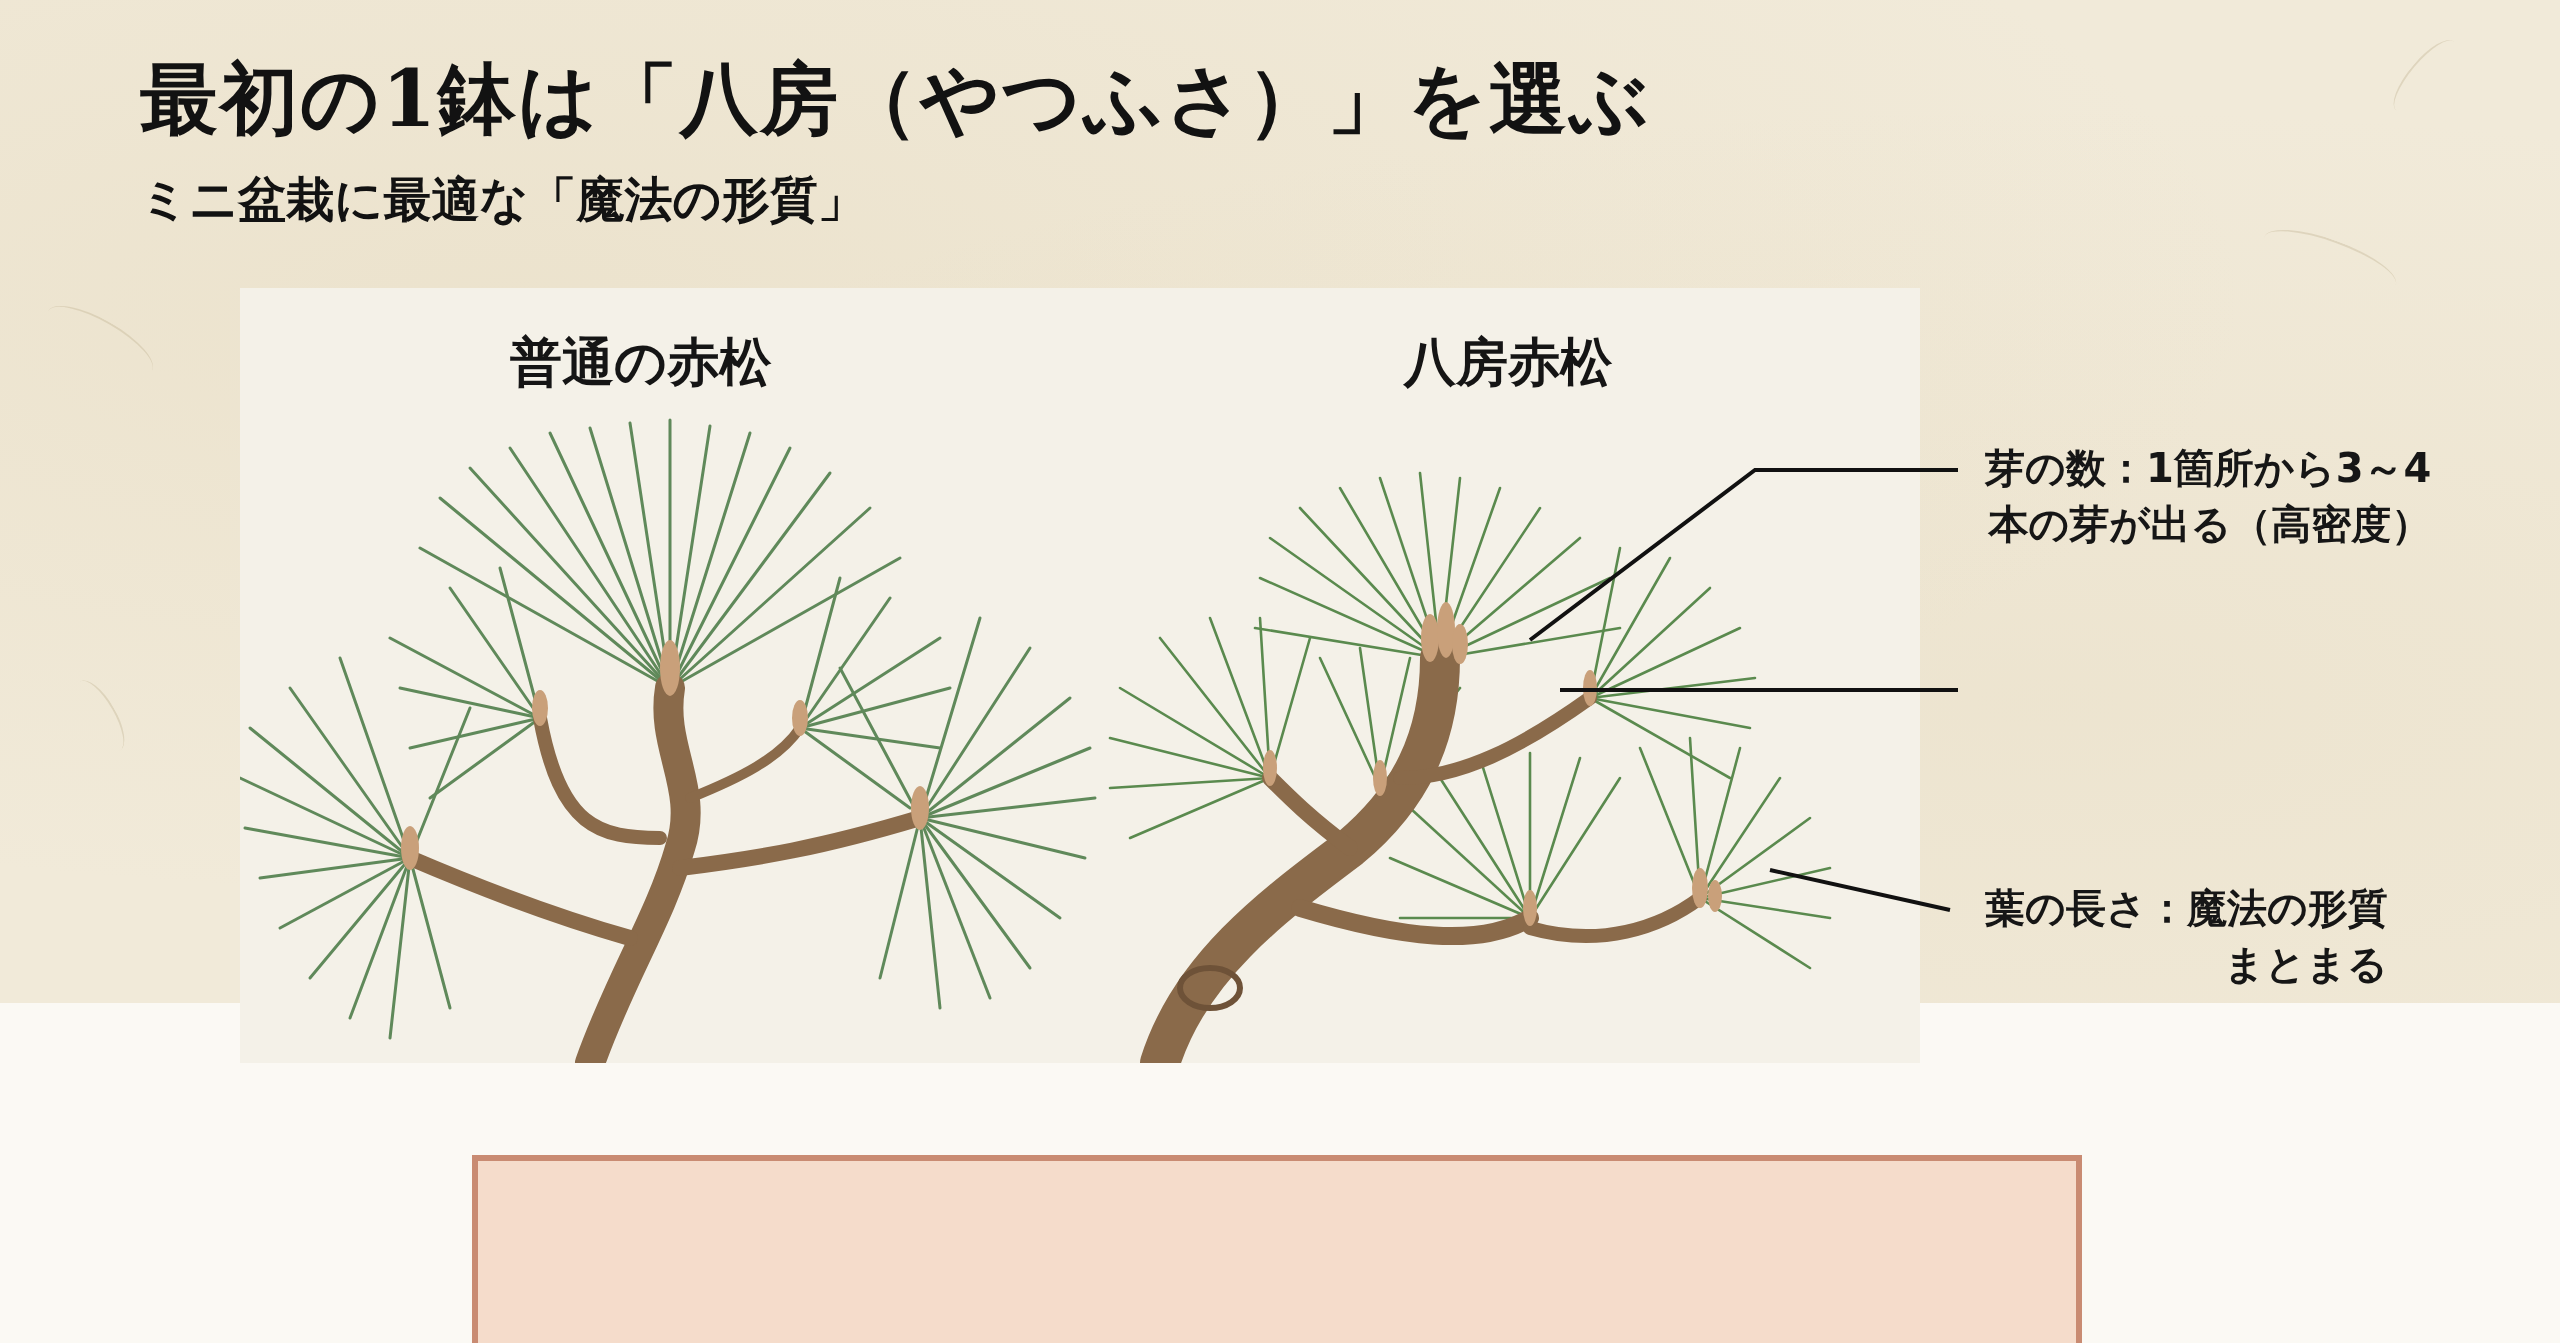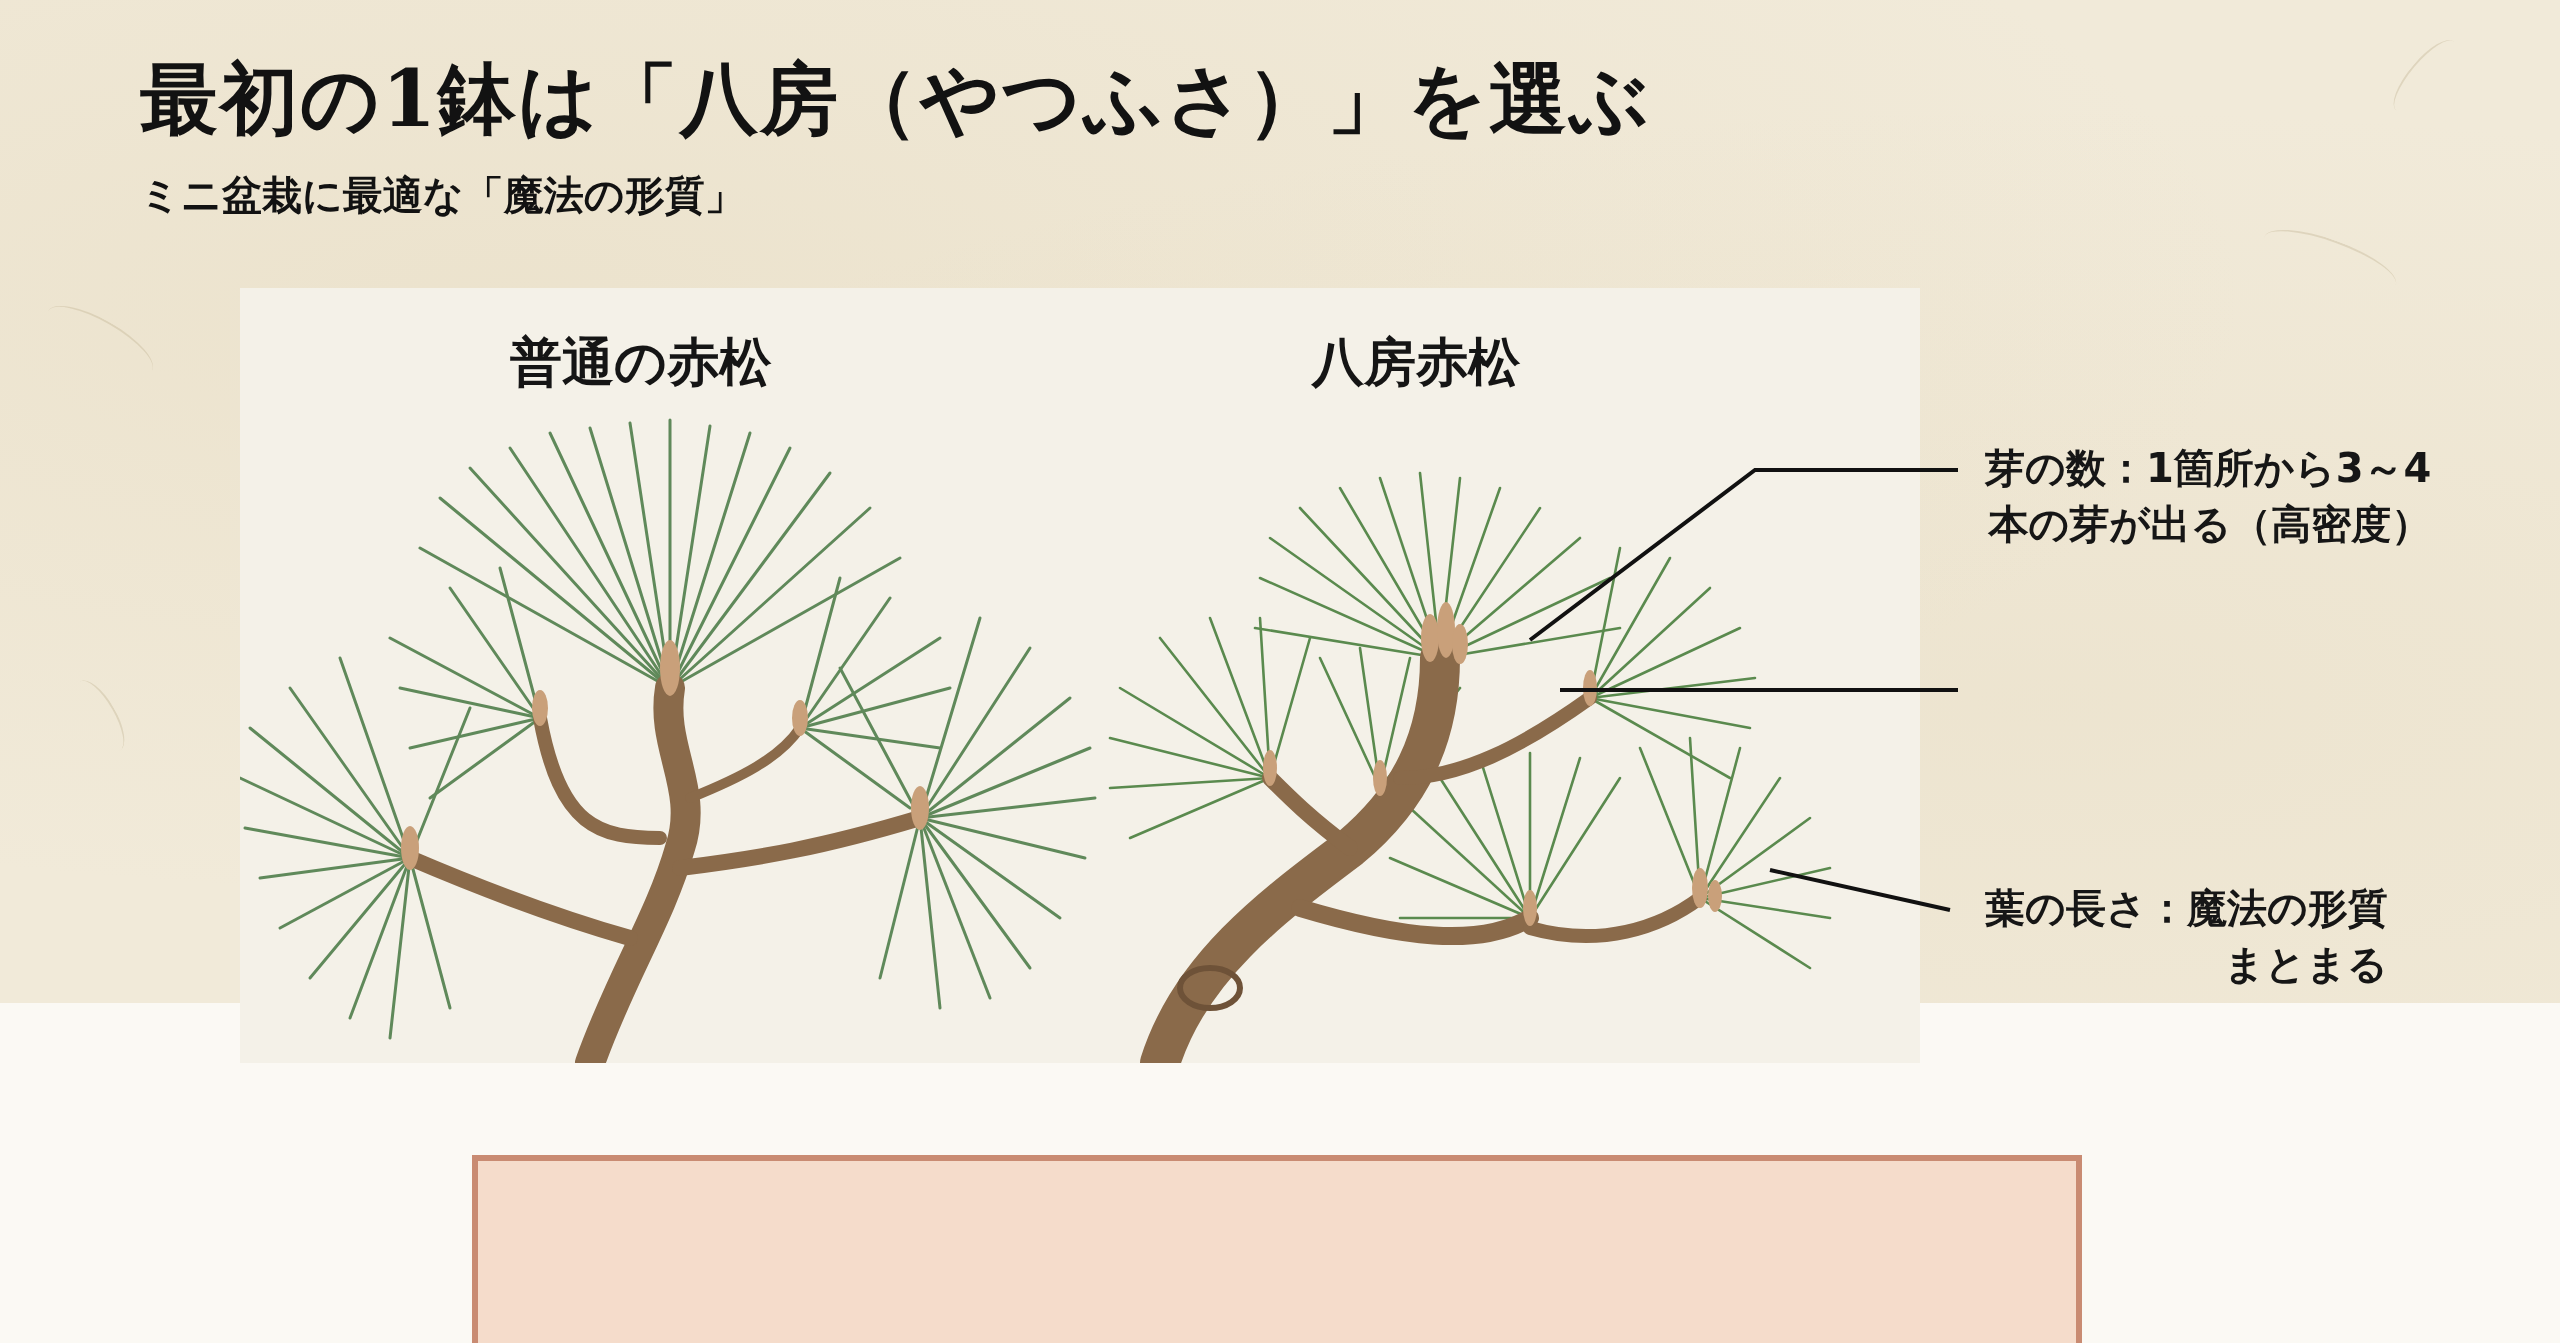--- a/index.html
+++ b/index.html
@@ -17,21 +17,21 @@
       #f1ead9;
   }
   .paper-fiber { position:absolute; border-top:2px solid rgba(190,175,140,0.35); border-radius:50%; }
   .title {
     position:absolute; left:140px; top:48px;
     font-family:"DejaVu Serif","Liberation Serif",serif;
     font-weight:bold; font-size:78px; letter-spacing:2px; color:#121212;
   }
   .subtitle {
     position:absolute; left:140px; top:168px;
-    font-weight:bold; font-size:40px; color:#121212;text-align:center;
+    font-weight:bold; font-size:48px; color:#121212;text-align:center;
   }
   .panel {
     position:absolute; left:240px; top:288px; width:1680px; height:775px;
     background:#f4f1e8;
   }
   .panel-label {
     position:absolute; top:40px;
     font-family:"DejaVu Serif","Liberation Serif",serif;
     font-weight:bold; font-size:52px; color:#151515;
   }
@@ -55,21 +55,21 @@
   <div class="paper-fiber" style="left:2380px;top:60px;width:90px;height:30px;transform:rotate(-50deg);"></div>
   <div class="paper-fiber" style="left:2260px;top:240px;width:140px;height:40px;transform:rotate(20deg);"></div>
   <div class="paper-fiber" style="left:60px;top:700px;width:80px;height:30px;transform:rotate(60deg);"></div>
 </div>
 
 <div class="title">最初の1鉢は「八房（やつふさ）」を選ぶ</div>
 <div class="subtitle">ミニ盆栽に最適な「魔法の形質」</div>
 
 <div class="panel">
   <div class="panel-label" style="left:270px;">普通の赤松</div>
-  <div class="panel-label" style="left:1072px;">八房赤松</div>
+  <div class="panel-label" style="left:1164px;">八房赤松</div>
 
   <svg style="left:0;top:130px;" width="860" height="645" viewBox="0 0 860 645">
     <g stroke="#4f7d4a" stroke-width="3" fill="none" stroke-linecap="round" opacity="0.9">
 
       <g transform="translate(430,270)">
         <path d="M0 0 L-230 -190"></path>
           <path d="M0 0 L-200 -220"></path>
           <path d="M0 0 L-160 -240"></path>
           <path d="M0 0 L-120 -255"></path>
         <path d="M0 0 L-80 -260"></path>

